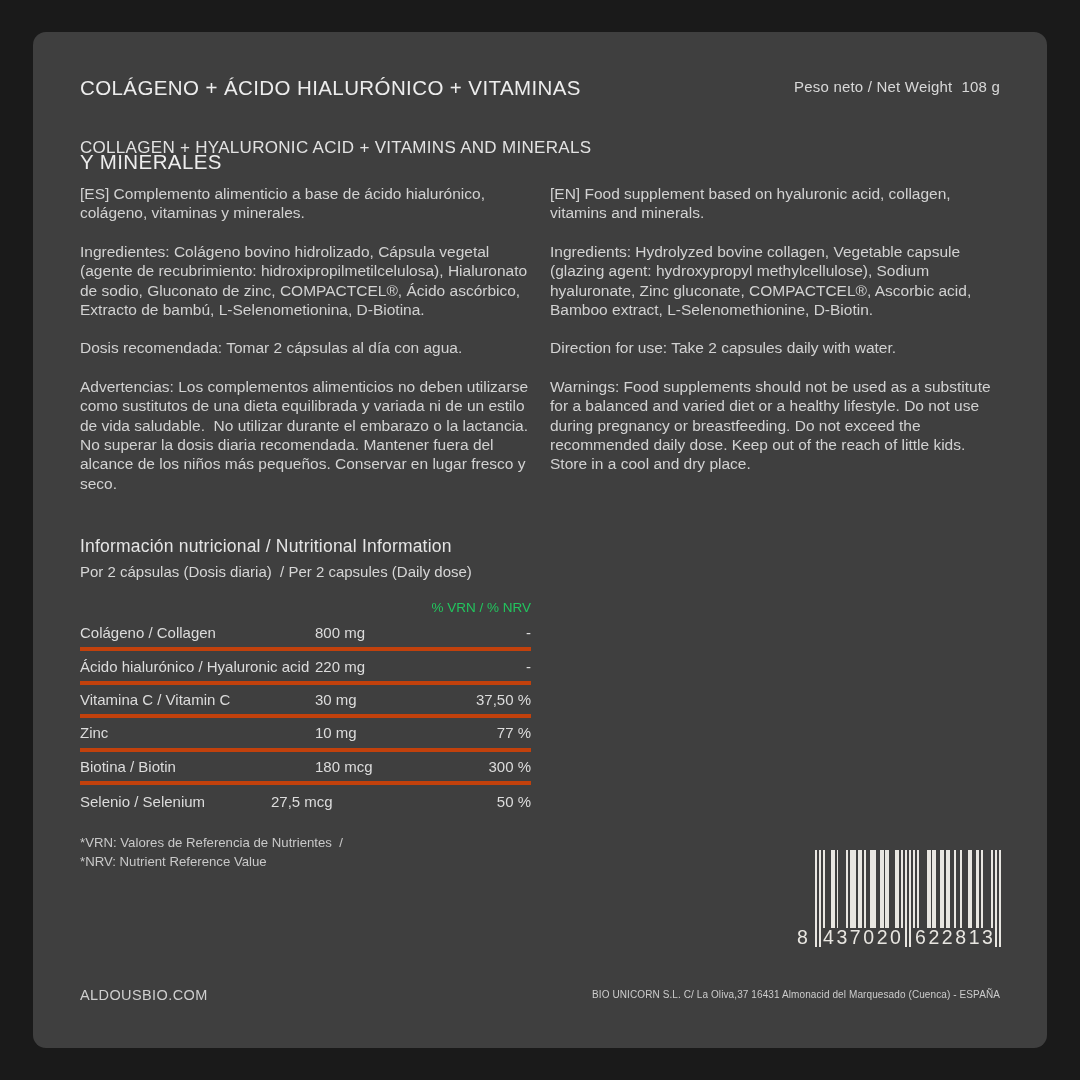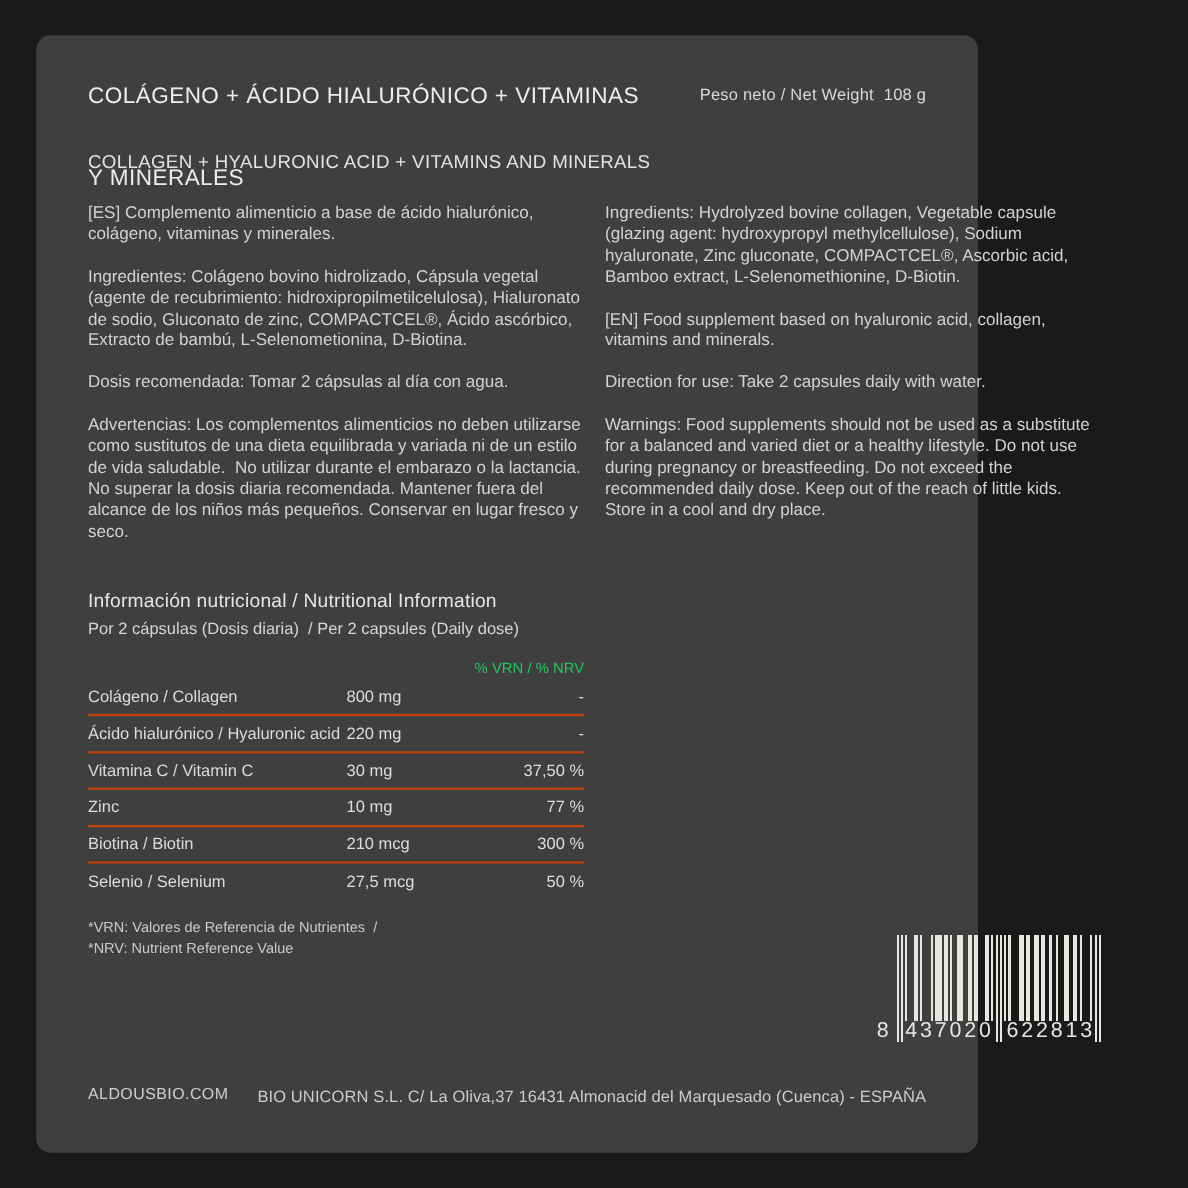--- a/index.html
+++ b/index.html
@@ -4,21 +4,21 @@
 <style>
   * { margin:0; padding:0; box-sizing:border-box; }
   html,body { width:1080px; height:1080px; }
   body {
     background:#1a1a1a;
     font-family:"Liberation Sans", sans-serif;
     overflow:hidden;
     position:relative;
   }
   .card {
-    position:absolute; left:33px; top:32px; width:856px; height:1016px;
+    position:absolute; left:33px; top:32px; width:1014px; height:1016px;
     background:#3f3f3f; border-radius:13px;
   }
   .card * { position:absolute; }
 
   .title-line1, .title-line2 {
     left:47px; color:#ededed; font-size:20.5px; letter-spacing:0.4px; font-weight:400;
     white-space:pre;
   }
   .title-line1 { top:44px; }
   .title-line2 { top:74px;margin-top:44px; }
@@ -40,23 +40,23 @@
 
   .nutrition-heading { left:47px; top:504px; color:#e5e5e5; font-size:17.5px; letter-spacing:0.2px; }
   .nutrition-sub     { left:47px; top:531px; color:#d6d6d6; font-size:15px; white-space:pre-wrap; }
   .nrv-header {
     left:47px; top:568px; width:451px; text-align:right;
     color:#22c55e; font-size:13.5px;
   }
   .nutrition-table { left:47px; top:586px; width:451px; }
   .nrow {
     position:static; display:flex; align-items:center; height:33.4px;
-    border-bottom:2px solid #c2410c; color:#dcdcdc; font-size:15px;
-  }
-  .nrow:last-child { border-bottom:none; }
+    border-bottom:4px solid #c2410c; color:#dcdcdc; font-size:15px;
+  }
+  .nrow:last-child { border-bottom:none;gap:44px; }
   .nname   { position:static; flex:1; text-align:left; }
   .namount { position:static; width:95px;  }
   .nnrv    { position:static; width:121px; text-align:right; }
 
   .footnote {
     left:47px; top:801px; color:#c9c9c9; font-size:13.2px; line-height:19px;
     white-space:pre-wrap;
   }
 
   .barcode { left:782px; top:818px; width:186px; height:128px; }
@@ -69,21 +69,21 @@
     color:#e8e6e1; font-size:19.5px;
   }
   .bc-group-1 { left:8px;  width:78px; }
   .bc-group-2 { left:100px; width:78px; }
   .bc-group span { position:static; }
 
   .footer-website {
     left:47px; top:955px; color:#cfcfcf; font-size:14.5px; letter-spacing:0.4px;
   }
   .footer-company {
-    right:47px; top:957px; color:#cccccc; font-size:15px; letter-spacing:0.1px;
+    right:47px; top:957px; color:#cccccc; font-size:10px; letter-spacing:0.1px;
   }
 </style>
 </head>
 <body>
 
 <div class="card">
 
   <div class="title-line1">COLÁGENO + ÁCIDO HIALURÓNICO + VITAMINAS</div>
   <div class="title-line2">Y MINERALES</div>
 
@@ -92,22 +92,22 @@
   <div class="subtitle">COLLAGEN + HYALURONIC ACID + VITAMINS AND MINERALS</div>
 
   <div class="col col-es">
     <p>[ES] Complemento alimenticio a base de ácido hialurónico, colágeno, vitaminas y minerales.</p>
     <p>Ingredientes: Colágeno bovino hidrolizado, Cápsula vegetal (agente de recubrimiento: hidroxipropilmetilcelulosa), Hialuronato de sodio, Gluconato de zinc, COMPACTCEL®, Ácido ascórbico, Extracto de bambú, L-Selenometionina, D-Biotina.</p>
     <p>Dosis recomendada: Tomar 2 cápsulas al día con agua.</p>
     <p>Advertencias: Los complementos alimenticios no deben utilizarse como sustitutos de una dieta equilibrada y variada ni de un estilo de vida saludable.  No utilizar durante el embarazo o la lactancia. No superar la dosis diaria recomendada. Mantener fuera del alcance de los niños más pequeños. Conservar en lugar fresco y seco.</p>
   </div>
 
   <div class="col col-en">
+    <p>[EN] Food supplement based on hyaluronic acid, collagen, vitamins and minerals.</p>
     <p>Ingredients: Hydrolyzed bovine collagen, Vegetable capsule (glazing agent: hydroxypropyl methylcellulose), Sodium hyaluronate, Zinc gluconate, COMPACTCEL®, Ascorbic acid, Bamboo extract, L-Selenomethionine, D-Biotin.</p>
-    <p>[EN] Food supplement based on hyaluronic acid, collagen, vitamins and minerals.</p>
     <p>Direction for use: Take 2 capsules daily with water.</p>
     <p>Warnings: Food supplements should not be used as a substitute for a balanced and varied diet or a healthy lifestyle. Do not use during pregnancy or breastfeeding. Do not exceed the recommended daily dose. Keep out of the reach of little kids. Store in a cool and dry place.</p>
   </div>
 
   <div class="nutrition-heading">Información nutricional / Nutritional Information</div>
   <div class="nutrition-sub">Por 2 cápsulas (Dosis diaria)  / Per 2 capsules (Daily dose)</div>
   <div class="nrv-header">% VRN / % NRV</div>
 
   <div class="nutrition-table">
     <div class="nrow">
@@ -125,21 +125,21 @@
       <span class="namount">30 mg</span>
       <span class="nnrv">37,50 %</span>
     </div>
     <div class="nrow">
       <span class="nname">Zinc</span>
       <span class="namount">10 mg</span>
       <span class="nnrv">77 %</span>
     </div>
     <div class="nrow">
       <span class="nname">Biotina / Biotin</span>
-      <span class="namount">210 mcg</span>
+      <span class="namount">180 mcg</span>
       <span class="nnrv">300 %</span>
     </div>
     <div class="nrow">
       <span class="nname">Selenio / Selenium</span>
       <span class="namount">27,5 mcg</span>
       <span class="nnrv">50 %</span>
     </div>
   </div>
 
   <div class="footnote"><span style="position:static;">*VRN: Valores de Referencia de Nutrientes  /</span><br><span style="position:static;">*NRV: Nutrient Reference Value</span></div>

